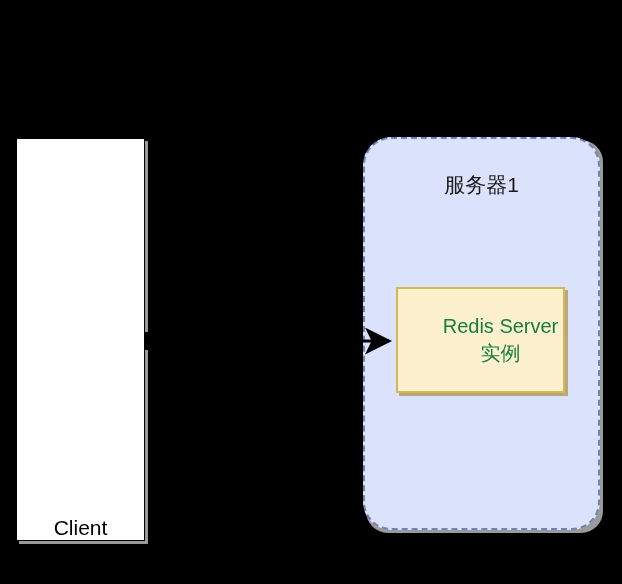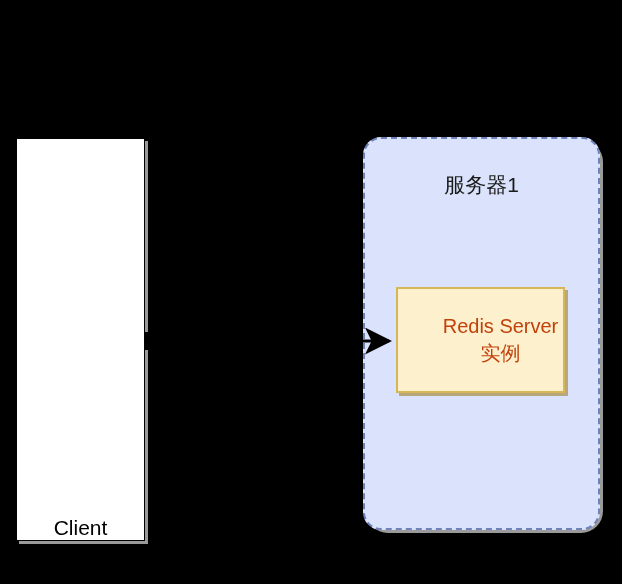--- a/index.html
+++ b/index.html
@@ -63,21 +63,21 @@
 
   .server-box {
     position: absolute;
     left: 363px;
     top: 137px;
     width: 237px;
     height: 393px;
     box-sizing: border-box;
     background: #dae3fb;
     border: 2px dashed #7083b8;
-    border-radius: 18px;
+    border-radius: 28px;
     padding-left: 9px;
   }
 
   .server-label {
     position: absolute;
     left: 0;
     right: 0;
     top: 33px;
     text-align: center;
     color: #1a1a1a;
@@ -105,21 +105,21 @@
     box-sizing: border-box;
     background: #fdf0cd;
     border: 2px solid #d6b656;
     display: flex;
     flex-direction: column;
     align-items: center;
     justify-content: center;
   }
 
   .redis-line {
-    color: #c2410c;
+    color: #15803d;
     font-size: 20px;
     line-height: 1.35;
     text-align: center;
     white-space: nowrap;
     margin-left: 40px;
   }
 
   
   .edge {
     position: absolute;

